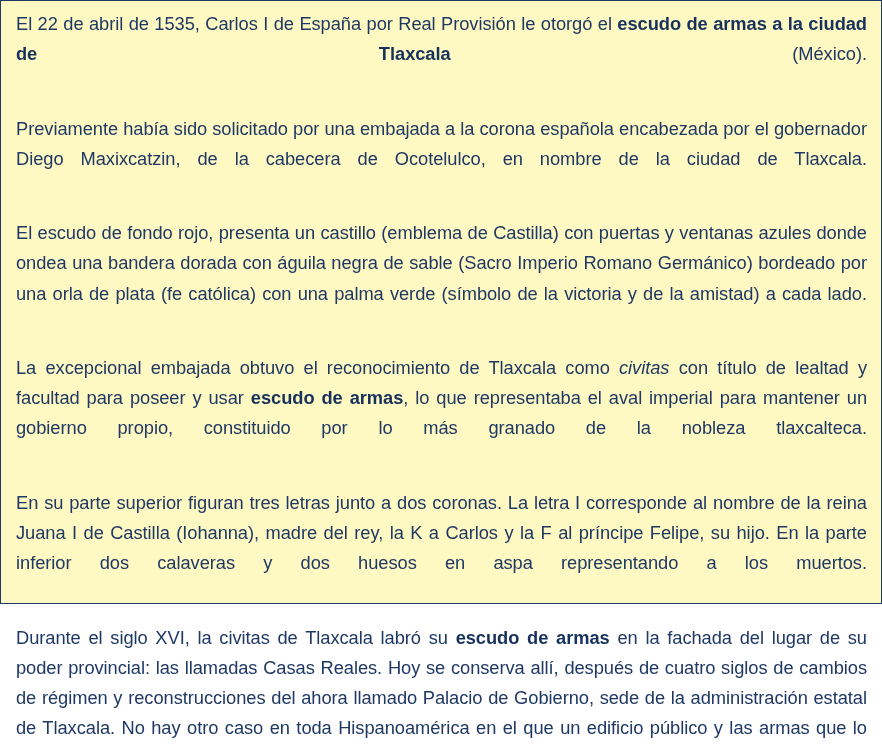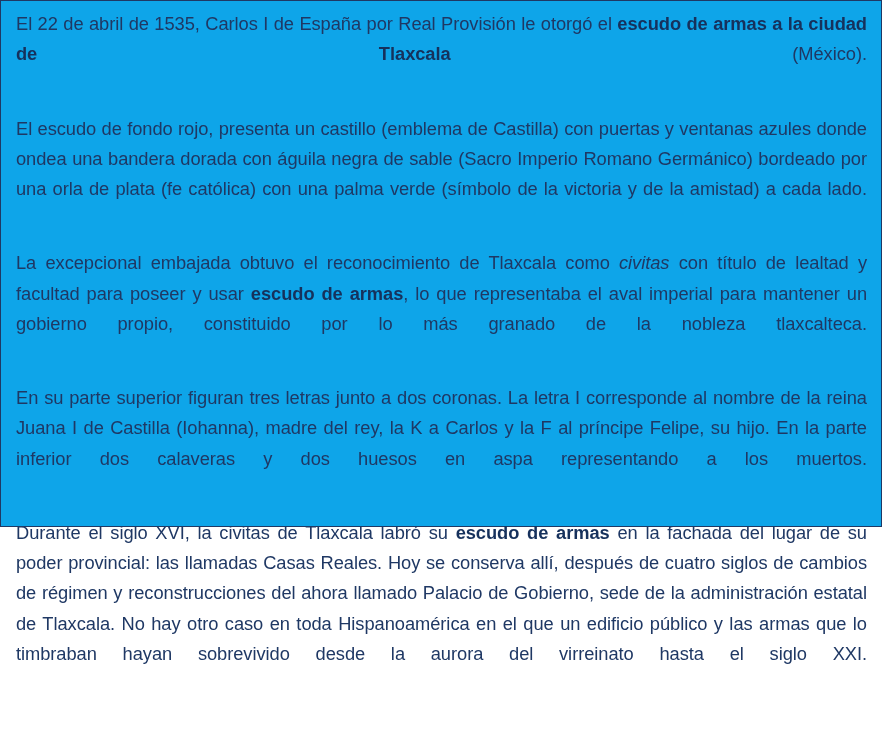--- a/index.html
+++ b/index.html
@@ -10,23 +10,23 @@
   body {
     width: 882px;
     height: 744px;
     overflow: hidden;
     font-family: "Liberation Sans", sans-serif;
   }
 
   .doc-frame {
     box-sizing: border-box;
     width: 882px;
-    height: 527px;
+    height: 604px;
     border: 1px solid #1f3864;
-    background: #0ea5e9;
+    background: #fef9c3;
     padding: 8px 14px 2px 15px;
   }
 
   .para {
     margin: 0 0 14px 0;
     color: #1f3864;
     font-size: 18.3px;
     line-height: 30.2px;
     text-align: justify;
     text-justify: inter-word;
@@ -53,17 +53,18 @@
 
   i, em {
     font-style: italic;
   }
 </style>
 </head>
 <body>
 
 <div class="doc-frame">
   <p class="para"><span>El 22 de abril de 1535, Carlos I de España por Real Provisión le otorgó el </span><b>escudo de armas a la ciudad de Tlaxcala</b><span> (México).</span></p>
+  <p class="para"><span>Previamente había sido solicitado por una embajada a la corona española encabezada por el gobernador Diego Maxixcatzin, de la cabecera de Ocotelulco, en nombre de la ciudad de Tlaxcala.</span></p>
   <p class="para"><span>El escudo de fondo rojo, presenta un castillo (emblema de Castilla) con puertas y ventanas azules donde ondea una bandera dorada con águila negra de sable (Sacro Imperio Romano Germánico) bordeado por una orla de plata (fe católica) con una palma verde (símbolo de la victoria y de la amistad) a cada lado.</span></p>
   <p class="para"><span>La excepcional embajada obtuvo el reconocimiento de Tlaxcala como </span><i>civitas</i><span> con título de lealtad y facultad para poseer y usar </span><b>escudo de armas</b><span>, lo que representaba el aval imperial para mantener un gobierno propio, constituido por lo más granado de la nobleza tlaxcalteca.</span></p>
   <p class="para"><span>En su parte superior figuran tres letras junto a dos coronas. La letra I corresponde al nombre de la reina Juana I de Castilla (Iohanna), madre del rey, la K a Carlos y la F al príncipe Felipe, su hijo. En la parte inferior dos calaveras y dos huesos en aspa representando a los muertos.</span></p>
   <p class="para"><span>Durante el siglo XVI, la civitas de Tlaxcala labró su </span><b>escudo de armas</b><span> en la fachada del lugar de su poder provincial: las llamadas Casas Reales. Hoy se conserva allí, después de cuatro siglos de cambios de régimen y reconstrucciones del ahora llamado Palacio de Gobierno, sede de la administración estatal de Tlaxcala. No hay otro caso en toda Hispanoamérica en el que un edificio público y las armas que lo timbraban hayan sobrevivido desde la aurora del virreinato hasta el siglo XXI.</span></p>
 </div>
 
 </body></html>

